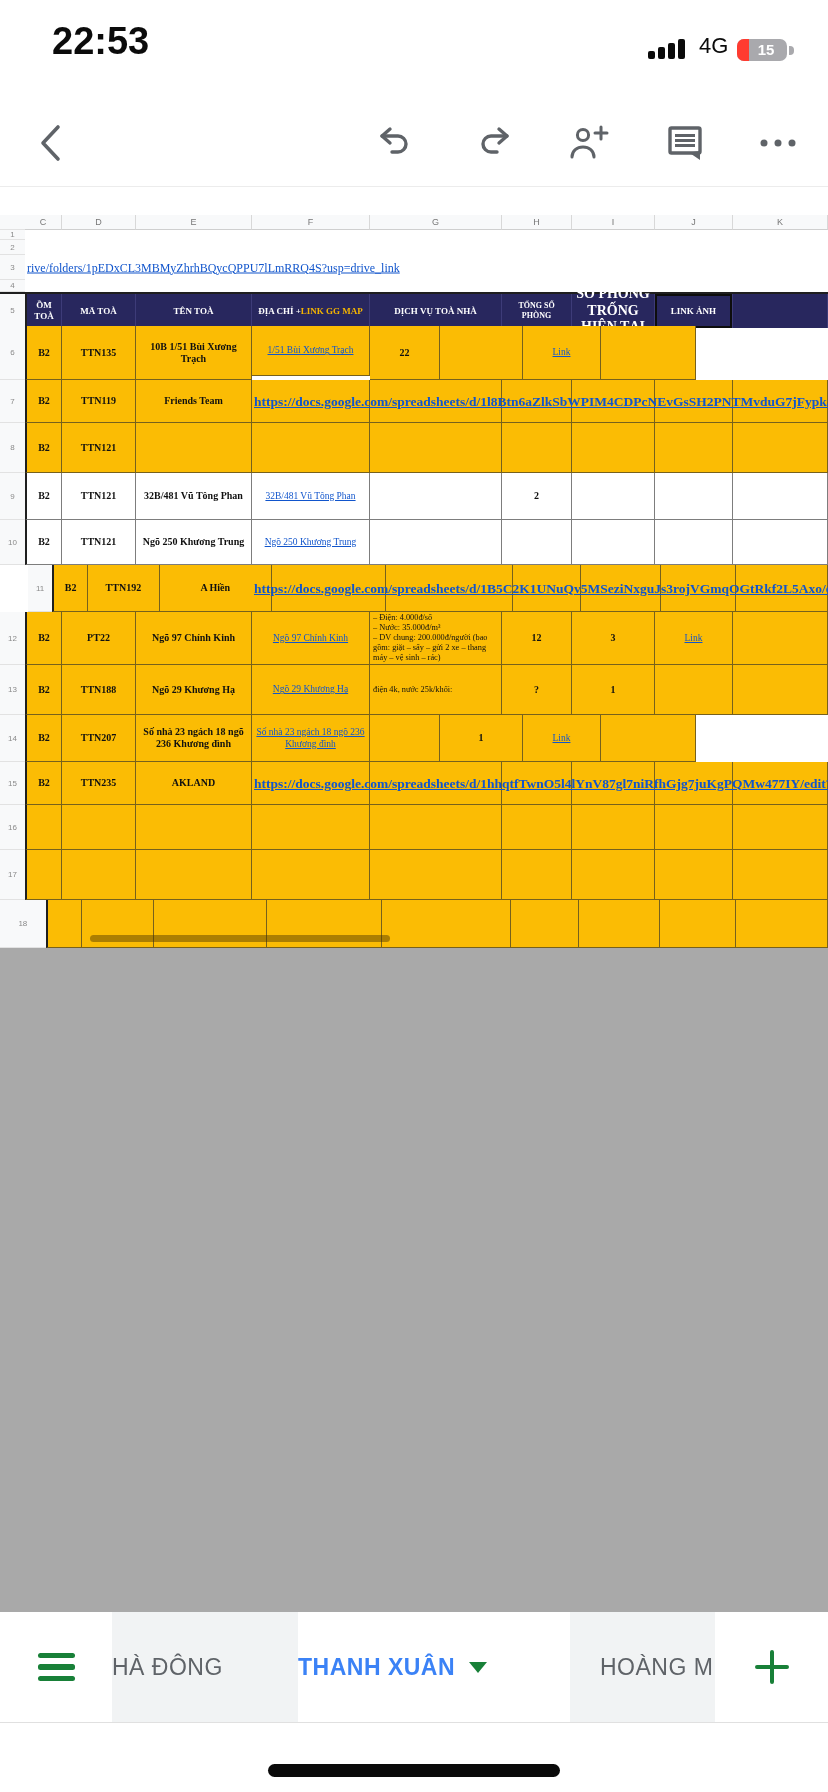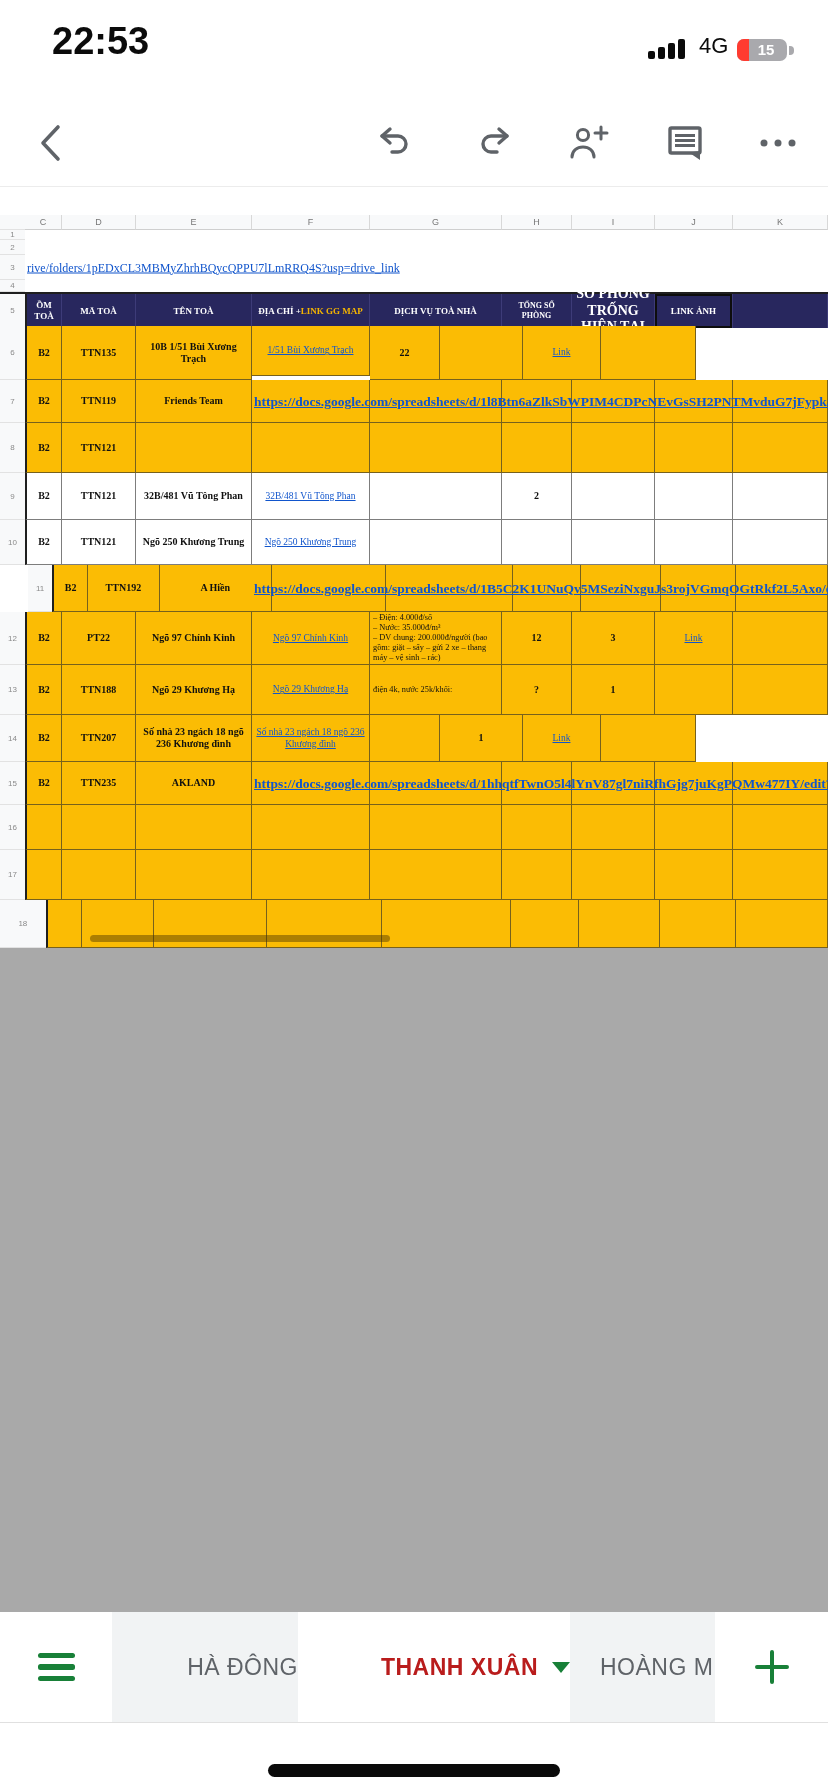--- a/index.html
+++ b/index.html
@@ -46,24 +46,24 @@
   .cSvc{justify-content:flex-start;text-align:left;font-size:8.3px;line-height:1.2;
         padding:2px 3px;white-space:pre-line;}
   .urloverlay{position:absolute;left:254px;top:50%;transform:translateY(-50%);white-space:nowrap;
         font-weight:700;font-size:13.5px;color:#1155cc;text-decoration:underline;z-index:3;}
   .datarow{position:relative;}
   .hscroll{position:absolute;left:90px;top:935px;width:300px;height:7px;border-radius:4px;
         background:rgba(73,52,0,.45);z-index:4;}
   
   .canvasgray{position:absolute;left:0;top:948px;width:828px;height:664px;background:#a9a9a9;}
   .tabbar{position:absolute;left:0;top:1612px;width:828px;height:111px;background:#fff;border-bottom:1px solid #e0e0e0;box-sizing:border-box;}
-  .tab{position:absolute;top:0;height:110px;display:flex;align-items:center;justify-content:flex-end;
+  .tab{position:absolute;top:0;height:110px;display:flex;align-items:center;justify-content:flex-start;
         font-size:23px;font-weight:500;color:#5f6368;letter-spacing:.5px;box-sizing:border-box;overflow:hidden;white-space:nowrap;}
   .tab.inactive{background:#f1f3f4;}
-  .tab.active{background:#fff;color:#b91c1c;}
+  .tab.active{background:#fff;color:#3b82f6;}
   .menubtn{position:absolute;left:0;top:0;width:112px;height:110px;display:flex;align-items:center;justify-content:center;background:#fff;}
   .hbars{display:flex;flex-direction:column;gap:6px;}
   .hbars div{width:37px;height:5.5px;border-radius:2.5px;background:#188038;}
   .caret{width:0;height:0;border-left:9px solid transparent;border-right:9px solid transparent;
         border-top:11px solid #188038;margin-left:14px;}
   .plusbtn{position:absolute;left:715px;top:0;width:113px;height:110px;display:flex;align-items:center;justify-content:center;background:#fff;}
   .homebar{position:absolute;left:268px;top:1764px;width:292px;height:13px;border-radius:7px;background:#0a0a0a;}
 </style>
 </head>
 <body>

